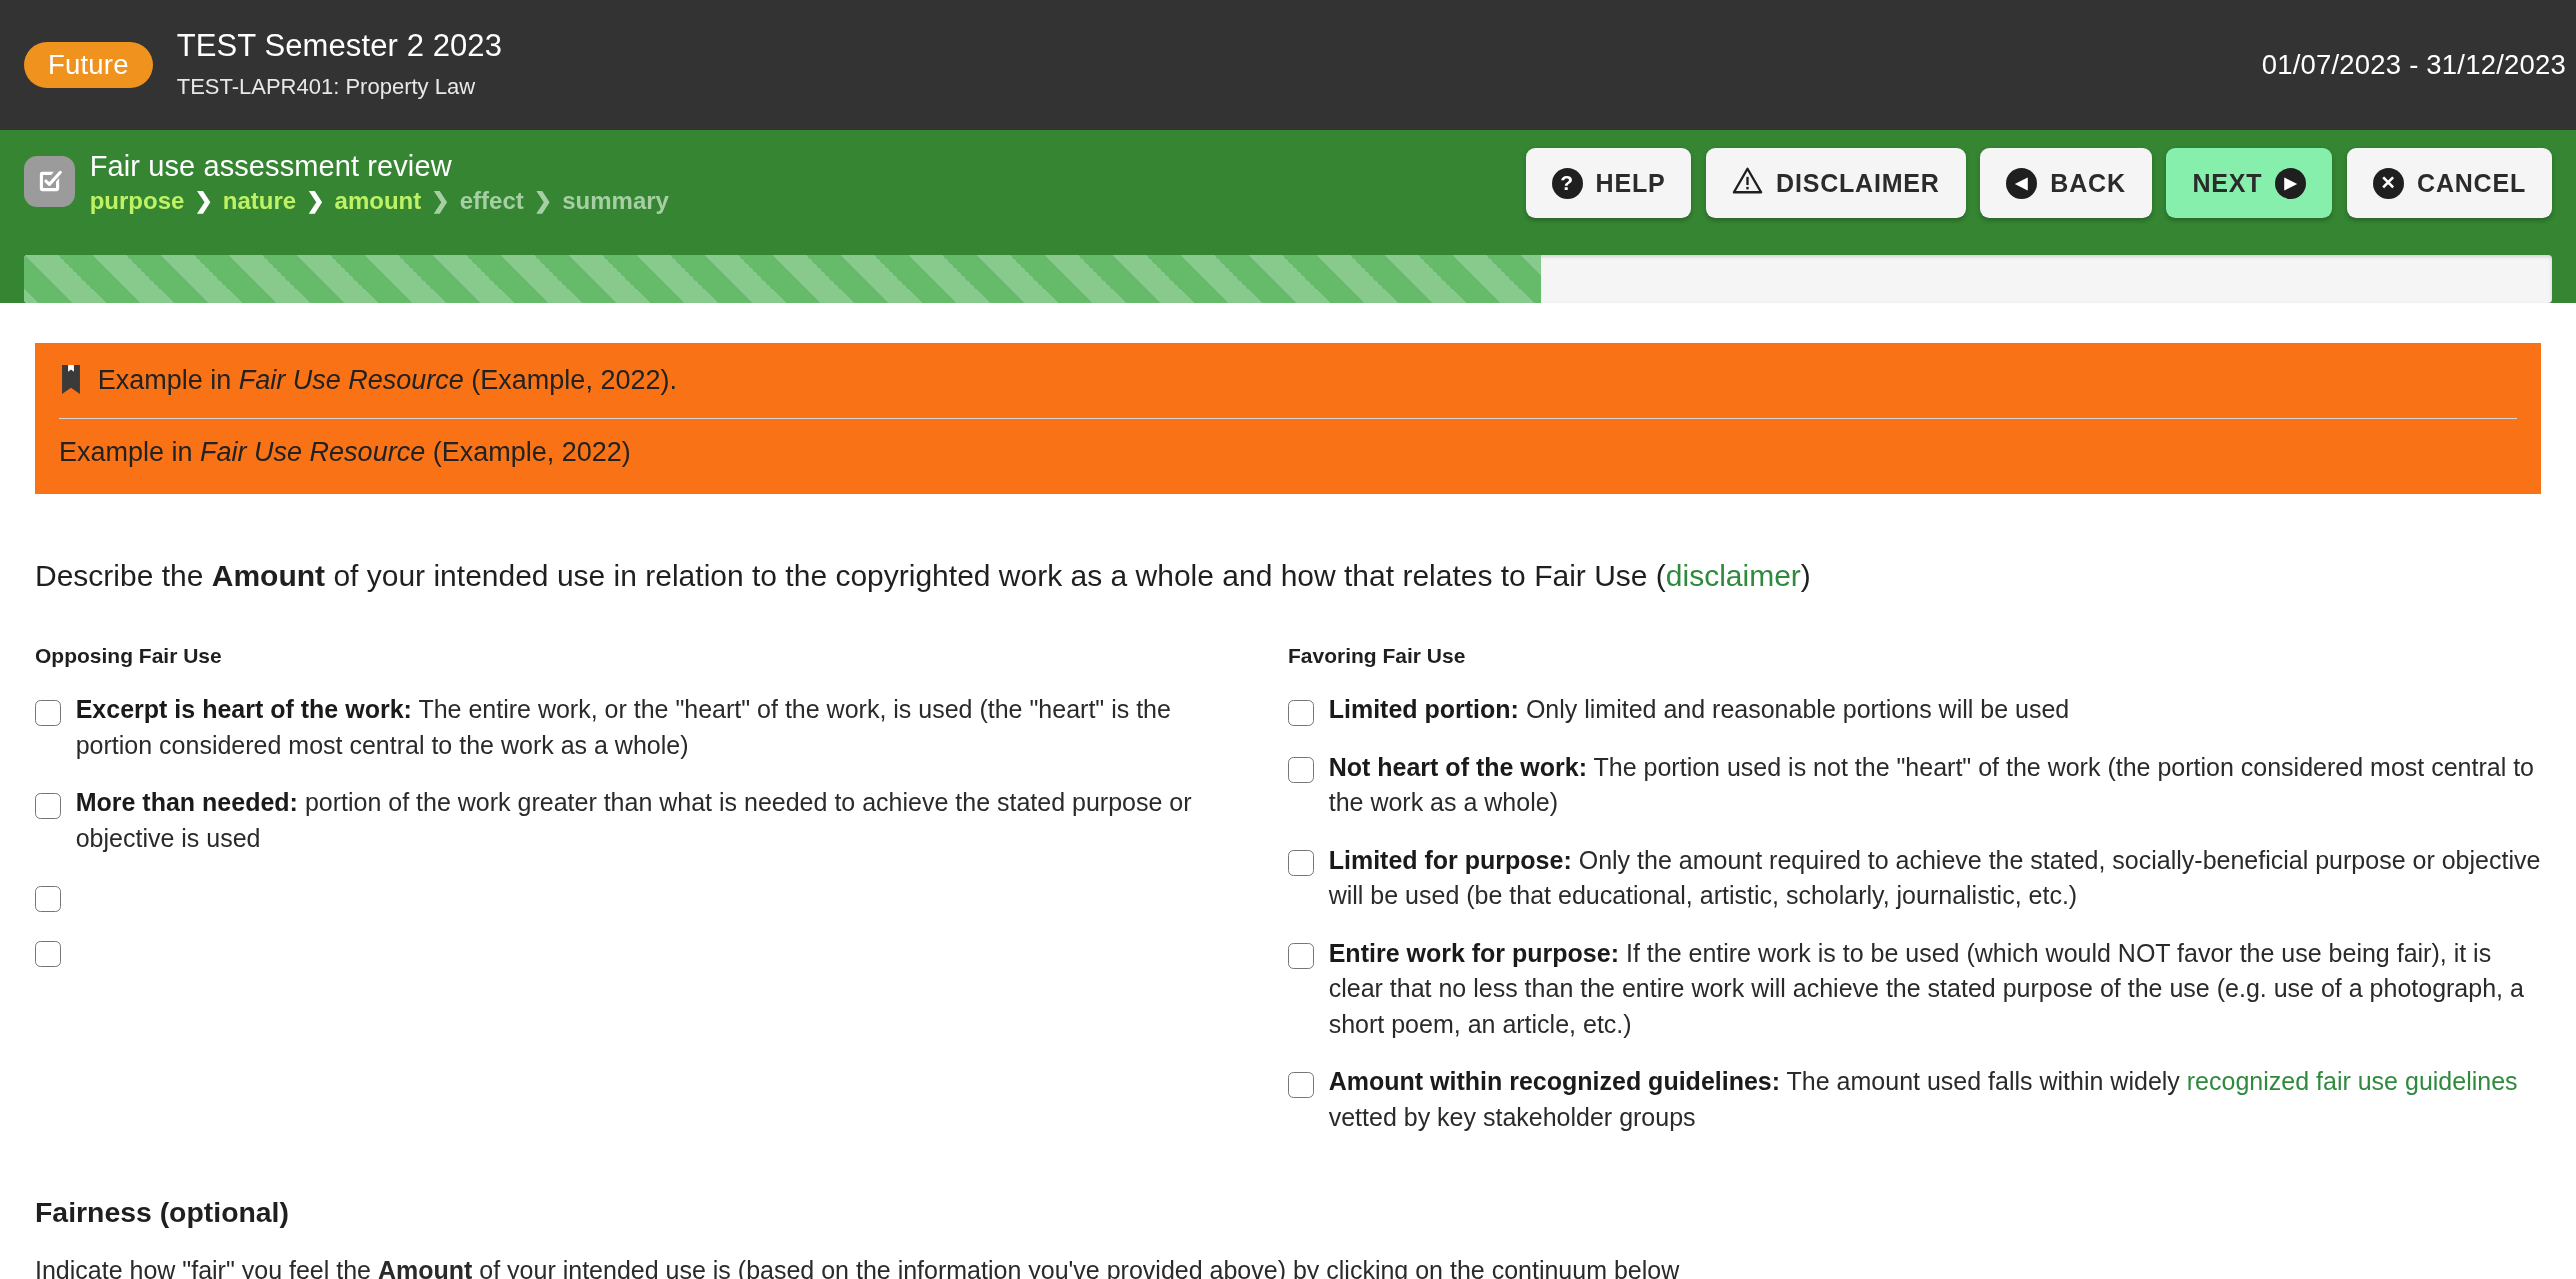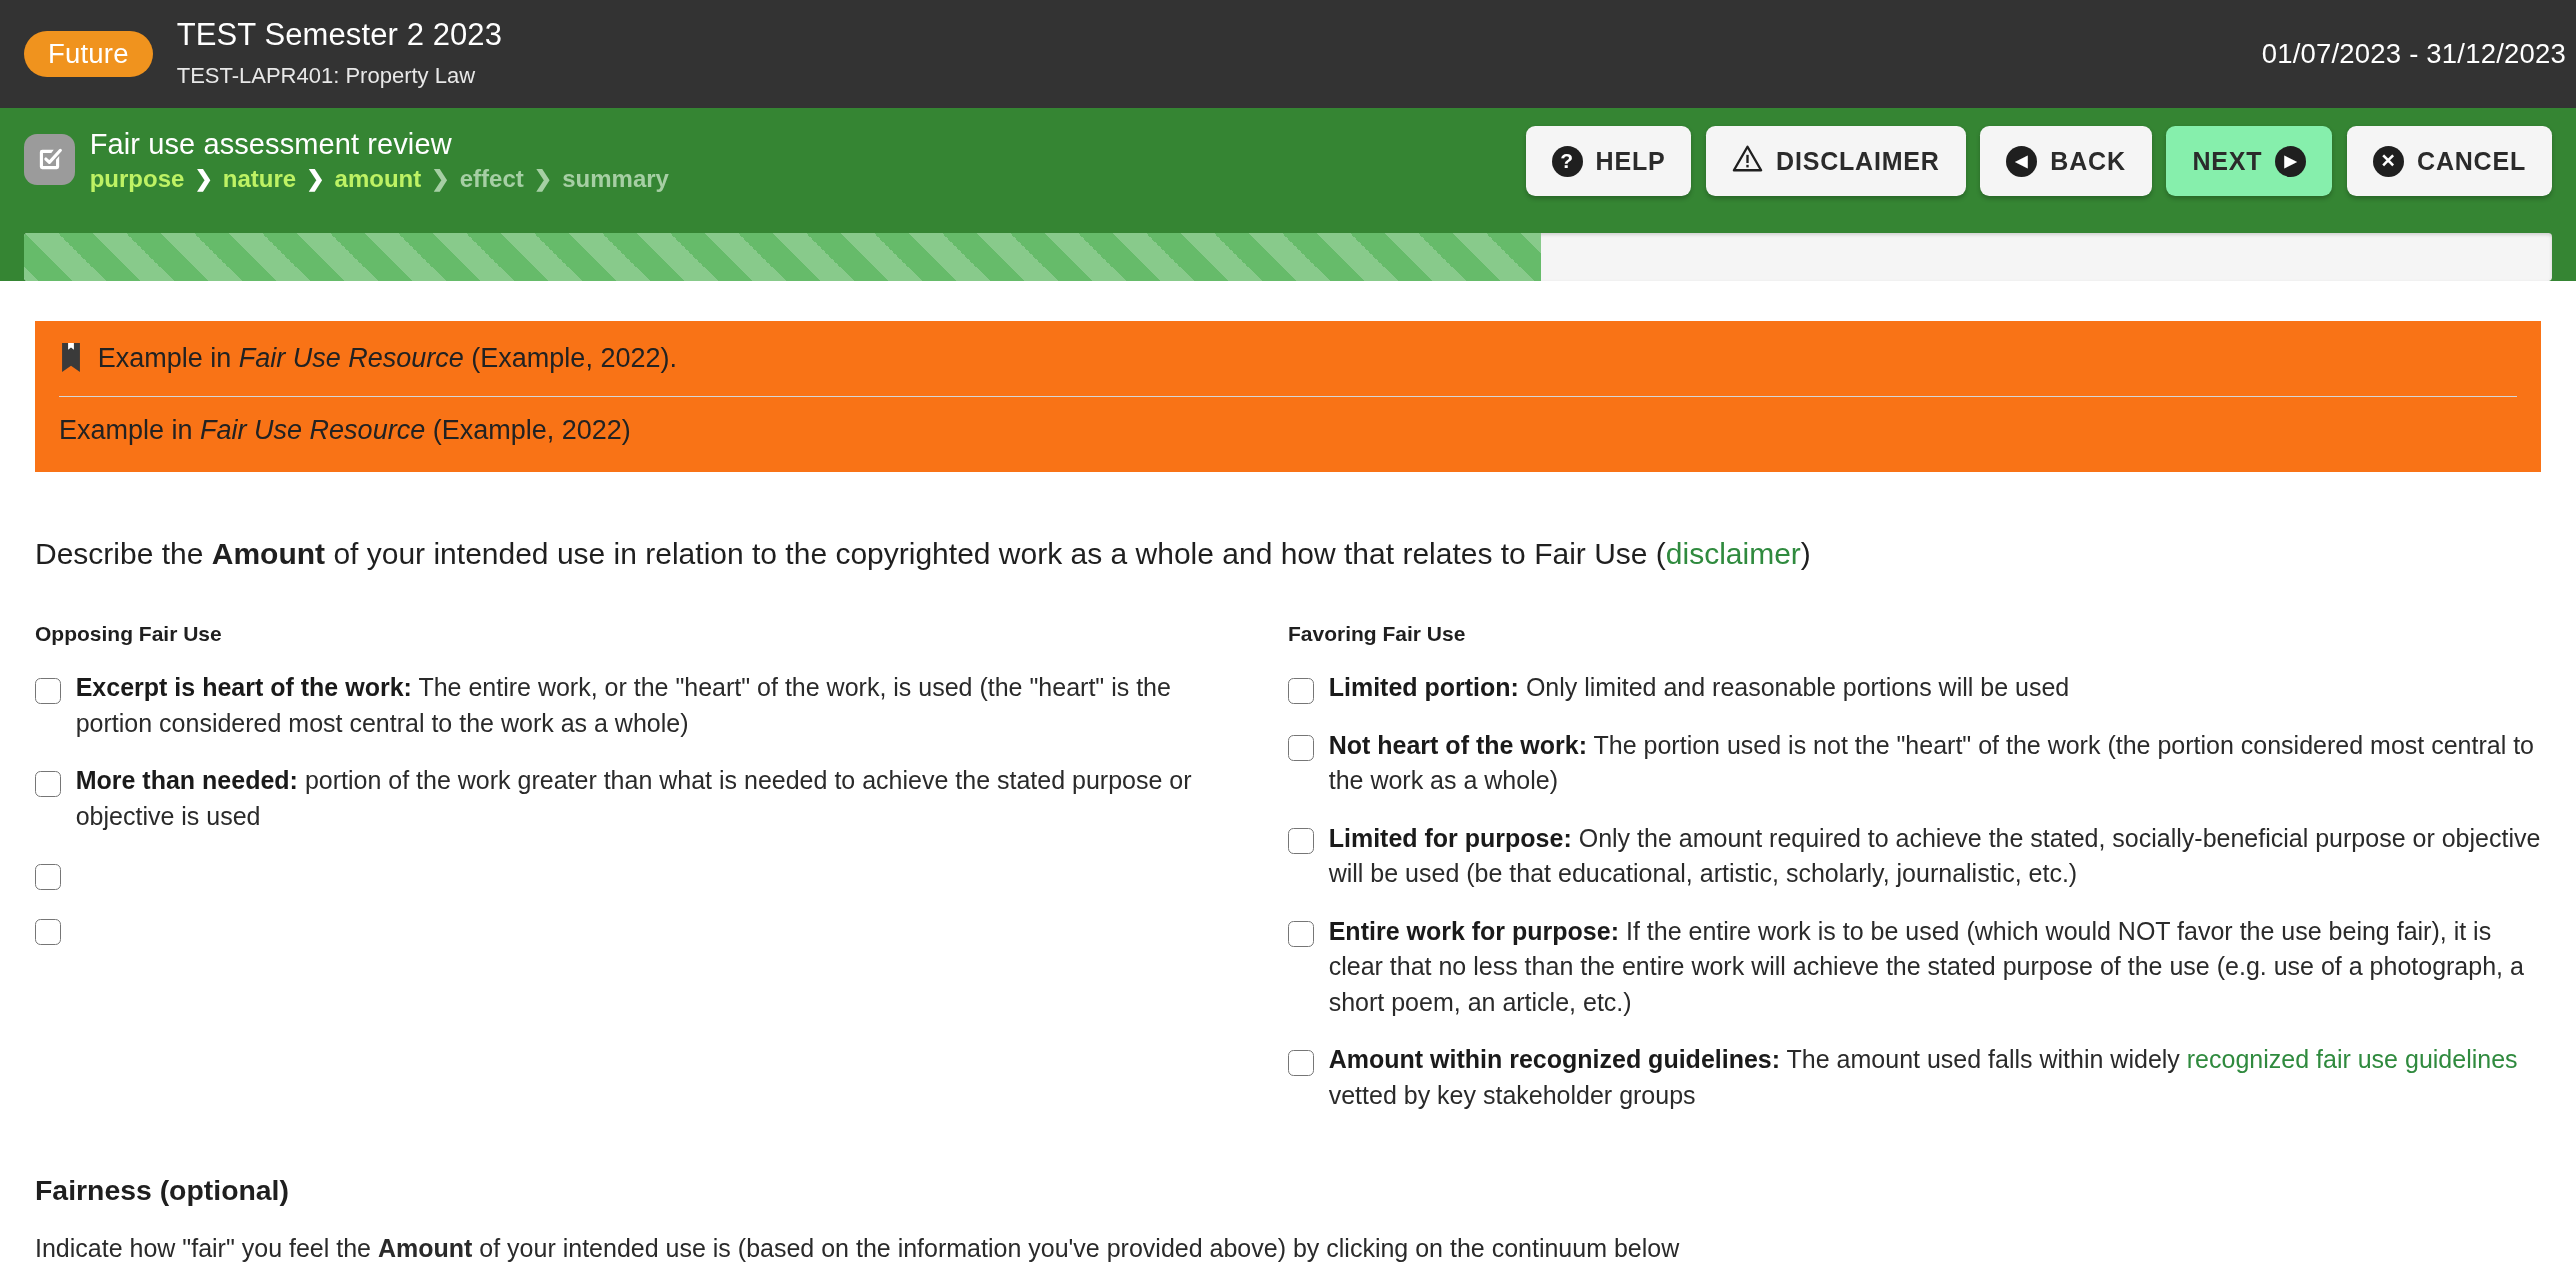--- a/index.html
+++ b/index.html
@@ -6,21 +6,21 @@
   html, body {
     width: 2576px;
     height: 1280px;
     background: #ffffff;
     font-family: "Liberation Sans", sans-serif;
     overflow: hidden;
   }
 
   
   .topbar {
-    height: 108px;
+    height: 130px;
     background: #333333;
     display: flex;
     align-items: center;
     padding: 0 26px 0 24px;
     position: relative;
   }
   .future-pill {
     background: #f0931e;
     color: #ffffff;
     border-radius: 29px;

